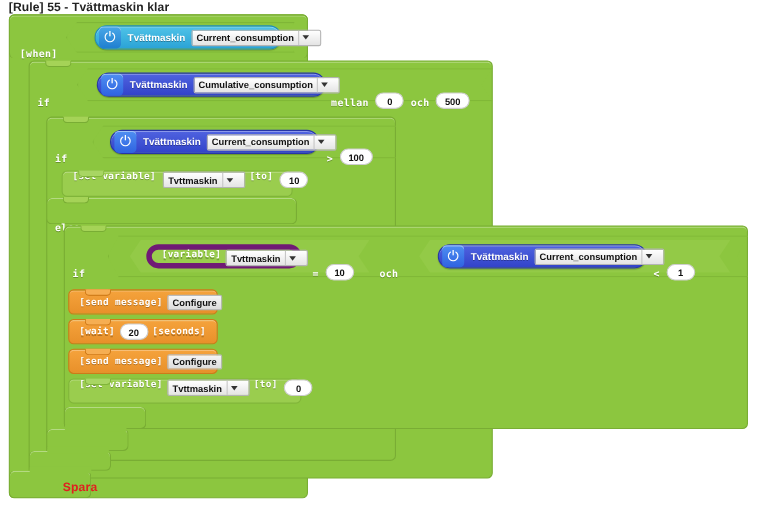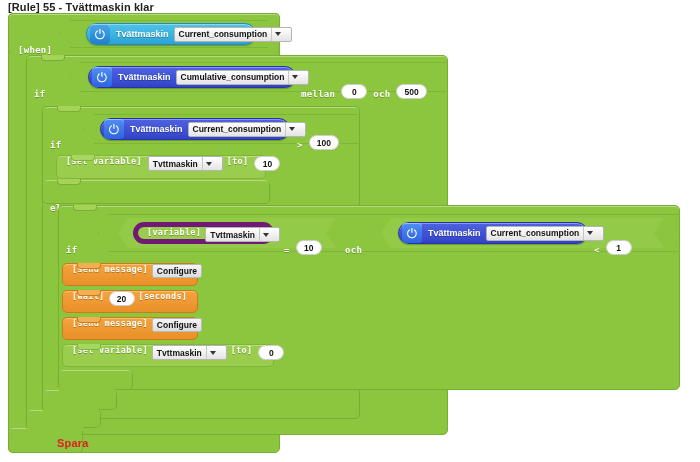--- a/index.html
+++ b/index.html
@@ -124,21 +124,21 @@
     font-size:8.5px;font-weight:bold;color:#111;
     white-space:nowrap;box-sizing:border-box;
   }
 
   
   .orange{
     position:absolute;
     background:linear-gradient(#f5a33c,#e8902a);
     border:1px solid #cf7a18;
     border-radius:5px;
-    display:flex;
+    display:flex;align-items:center;
     box-sizing:border-box;
     box-shadow:inset 0 1px 0 rgba(255,255,255,.3);
   }
   .orange.notch::before{
     content:"";position:absolute;left:14px;top:-1px;
     width:22px;height:5px;background:#f6ae52;
     border:1px solid #cf7a18;border-top:none;border-radius:0 0 4px 4px;
   }
   .orange .kw{text-shadow:0 1px 0 rgba(0,0,0,.25);}
 

